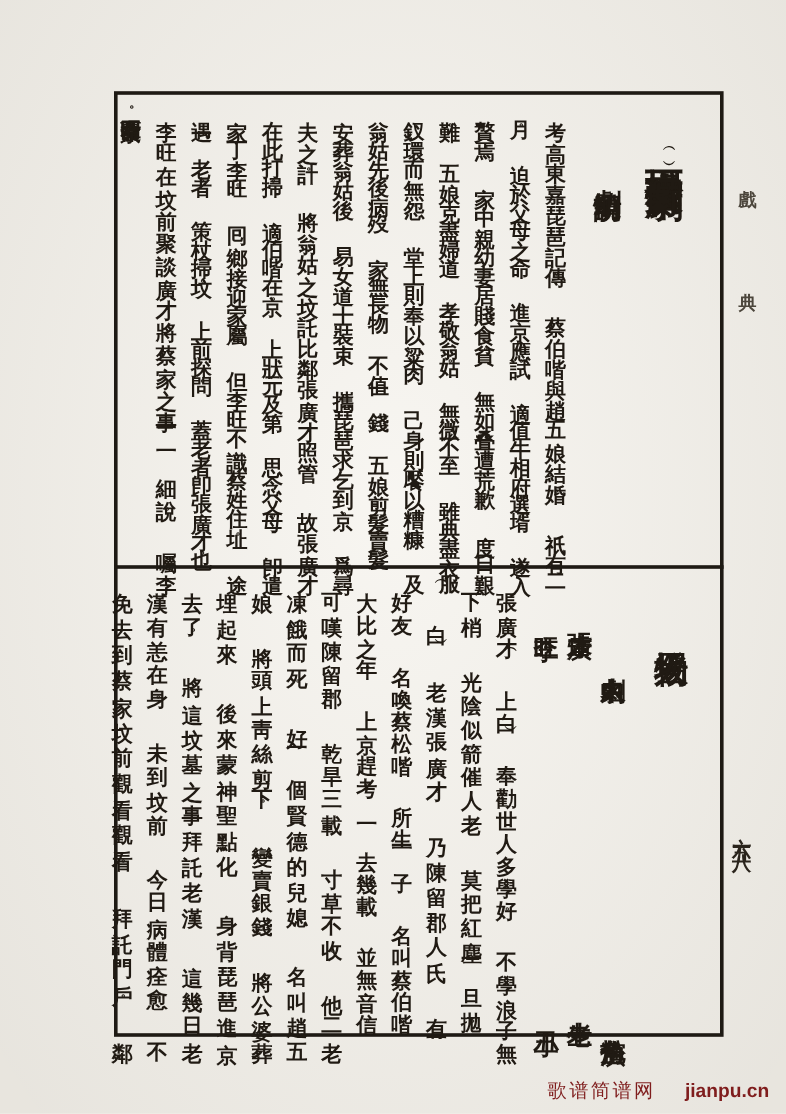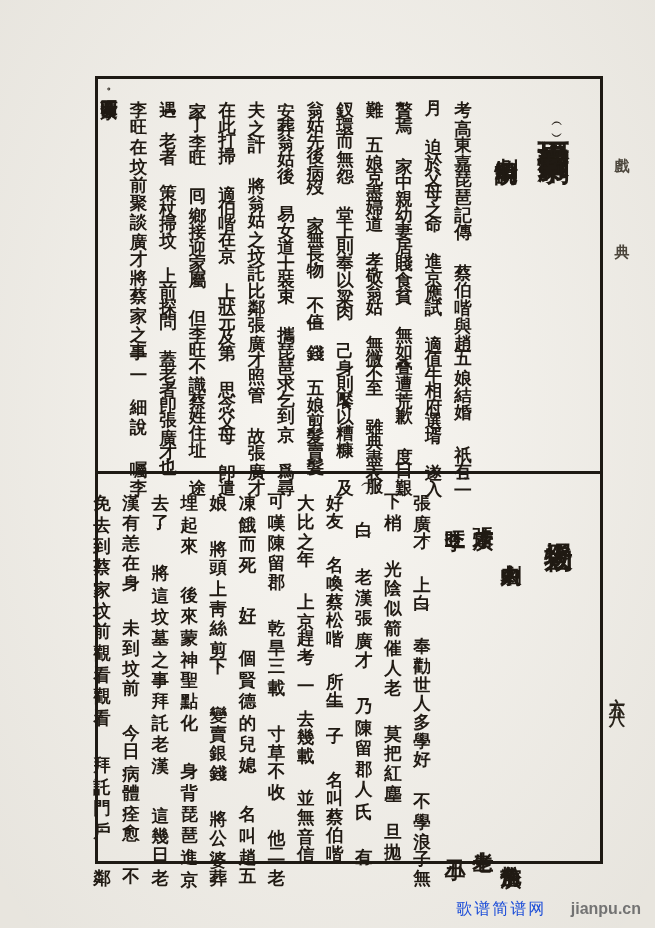--- a/index.html
+++ b/index.html
@@ -144,15 +144,15 @@
     <div class="vcol">去了<span class="sm">。</span>將這坟墓之事拜託老漢<span class="sm">。</span>這幾日老</div>
     <div class="vcol">漢有恙在身<span class="sm">。</span>未到坟前<span class="sm">。</span>今日病體痊愈<span class="sm">。</span>不</div>
     <div class="vcol">免去到蔡家坟前觀看觀看<span class="sm">。</span>拜託門戶<span class="sm">。</span>鄰</div>
   </div>
 </div>
 
 <div class="running-title">戲典</div>
 <div class="page-number">六五八</div>
 
 <div class="watermark">
-  <span class="wm-name" style="color: #1d4ed8;">歌谱简谱网</span>
-  <span class="wm-url" style="color: #737373; padding-left: 20px;">jianpu.cn</span>
+  <span class="wm-name" style="color: #7f1d1d;">歌谱简谱网</span>
+  <span class="wm-url" style="color: #7f1d1d; padding-left: 20px;">jianpu.cn</span>
 </div>
 
 </body></html>

